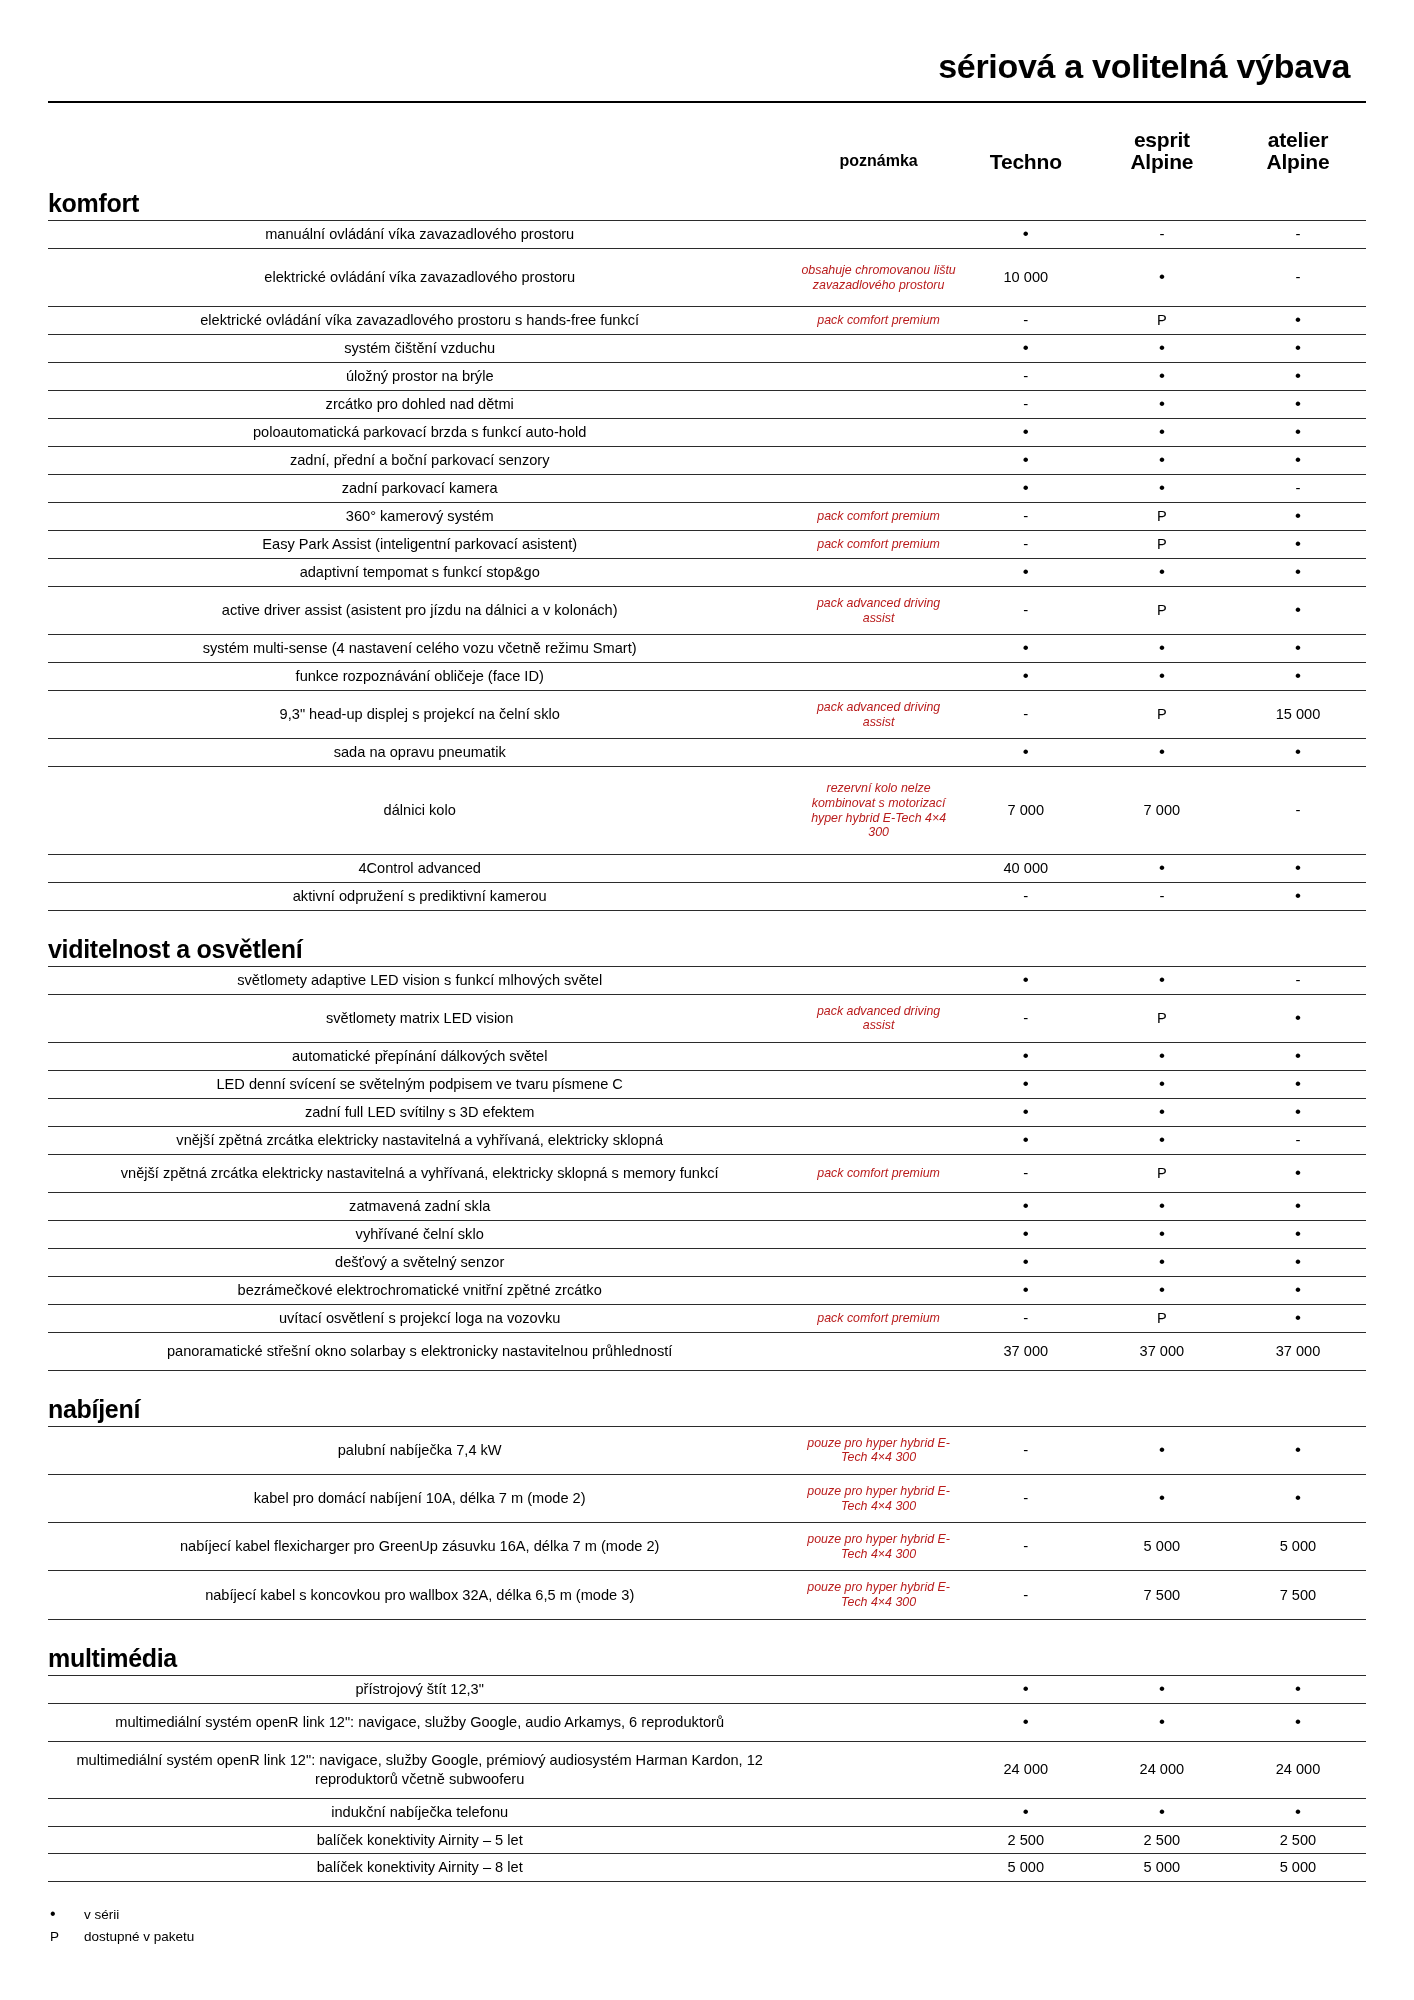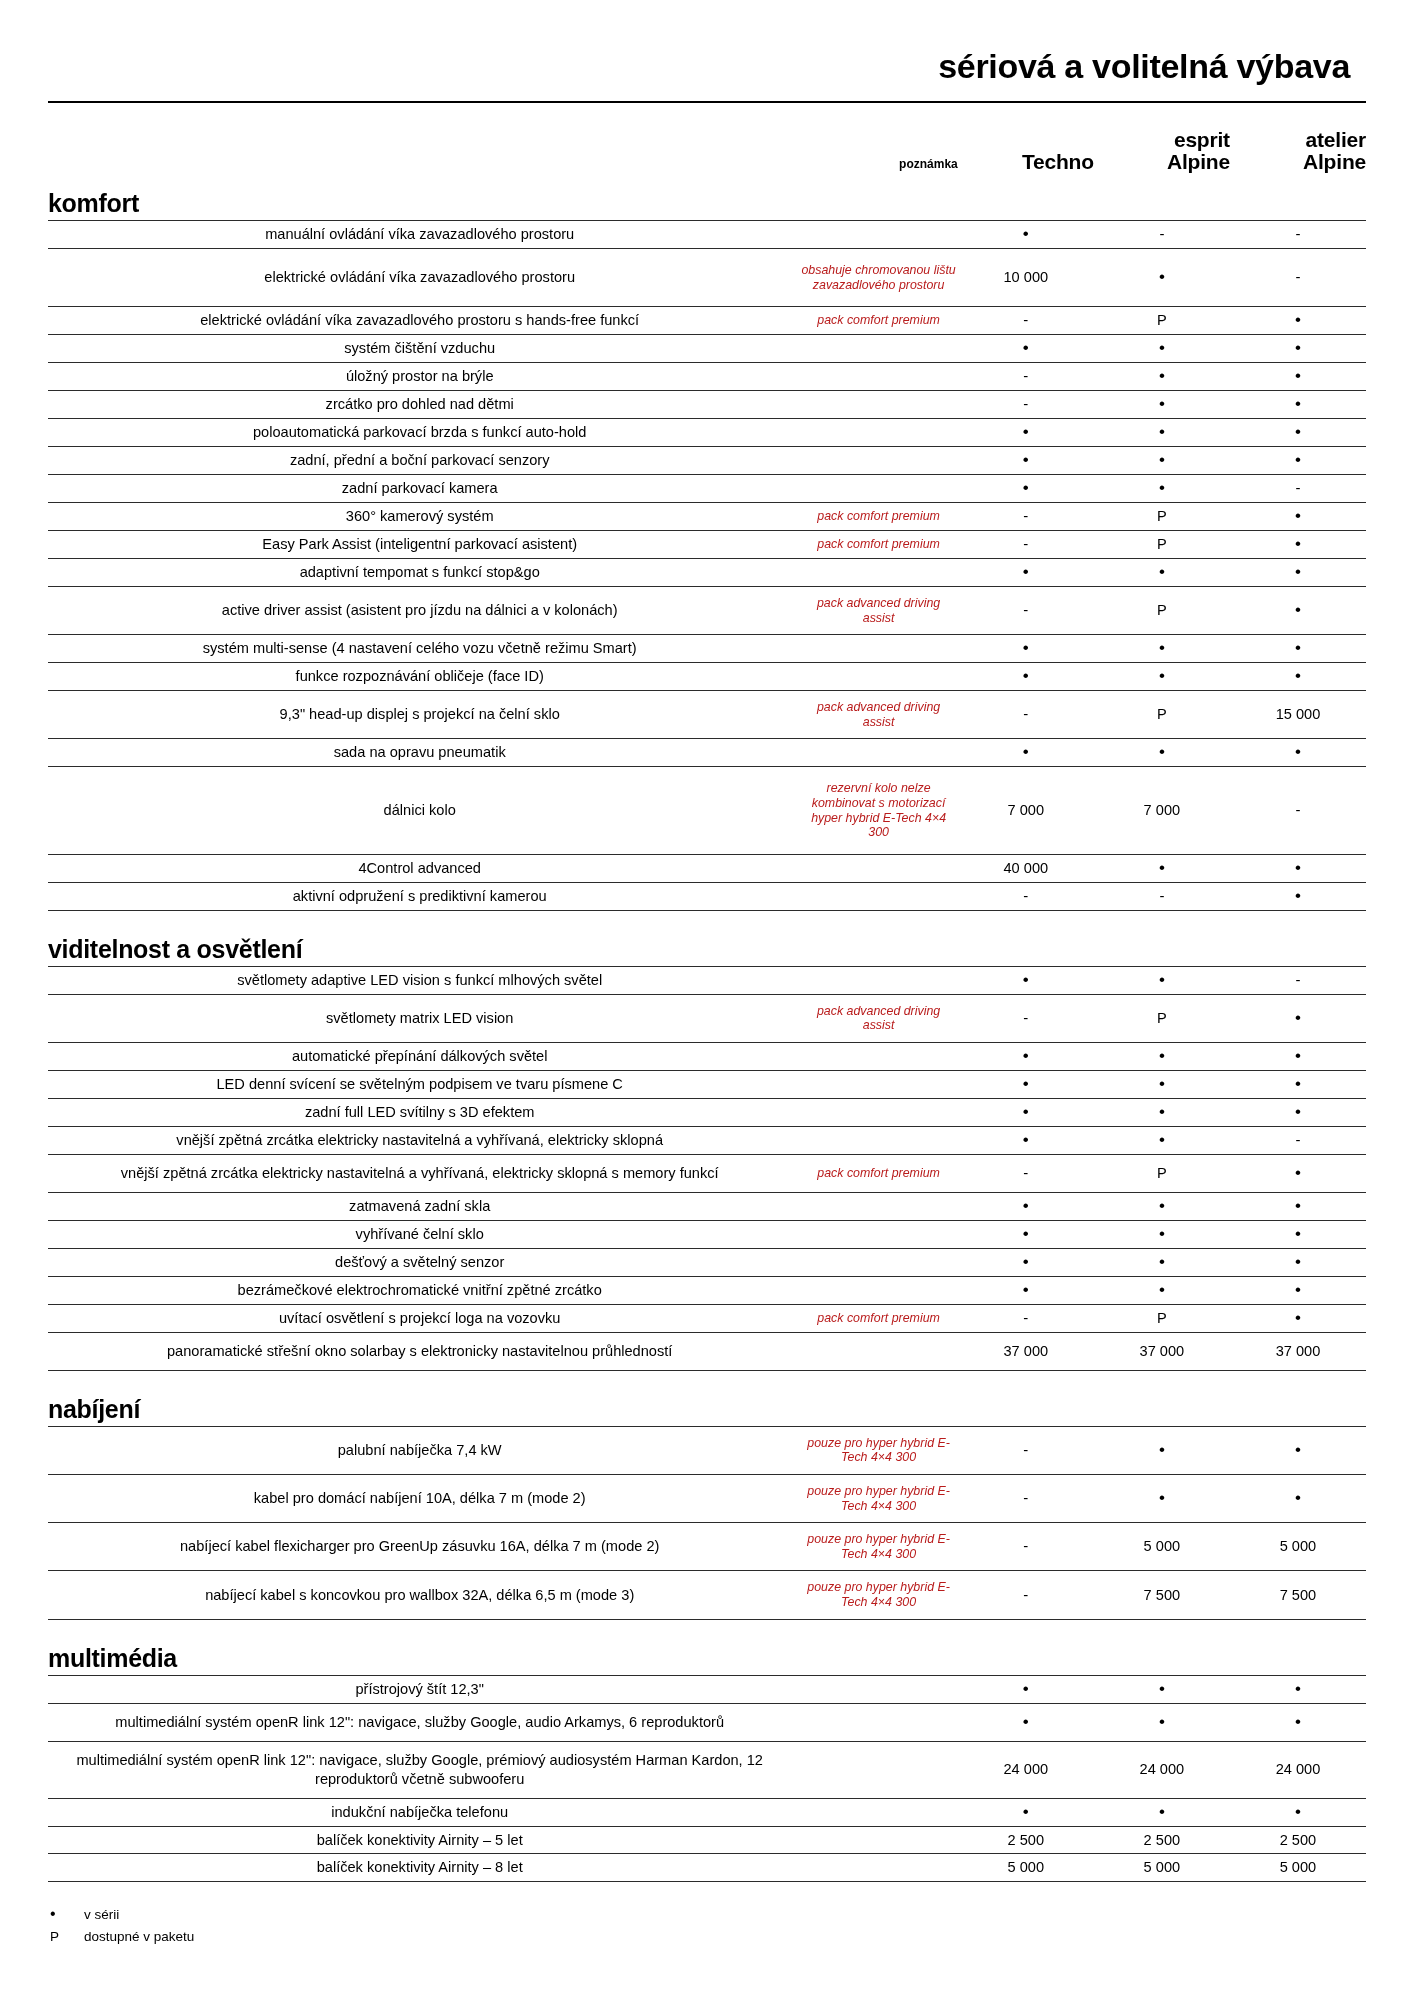--- a/index.html
+++ b/index.html
@@ -47,25 +47,25 @@
   col.c-name { width: 740px; }
   col.c-note { width: 156px; }
   col.c-v    { width: 134px; }
 
   thead th {
     vertical-align: bottom;
     padding: 0 0 6px 0;
     font-weight: bold;
     font-size: 21px;
     line-height: 1.04;
-    text-align: right;
+    text-align: center;
     letter-spacing: -0.2px;
   }
   thead th.h-note {
-    font-size: 12px;
+    font-size: 16px;
     font-weight: bold;
     letter-spacing: 0;
     padding-bottom: 9px;
   }
   thead th.h-blank { }
 
   tr.section-row td {
     padding: 26px 0 4px 0;
     border: 0;
   }

